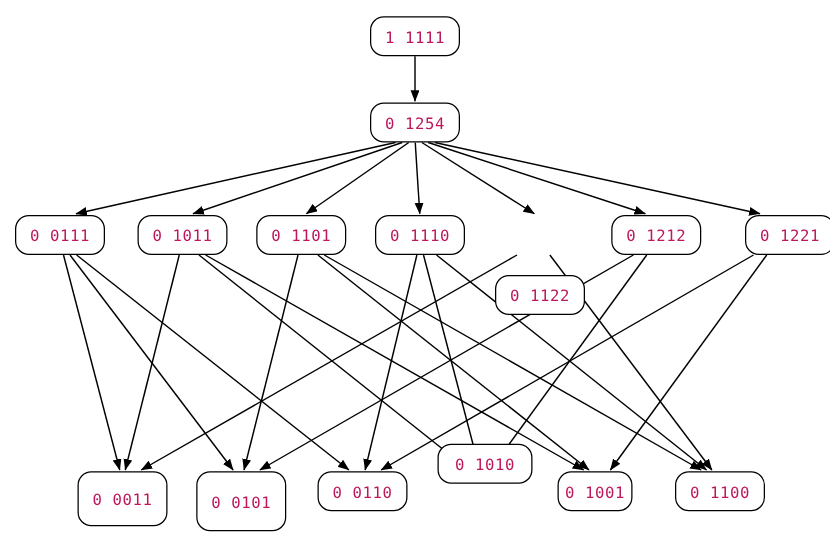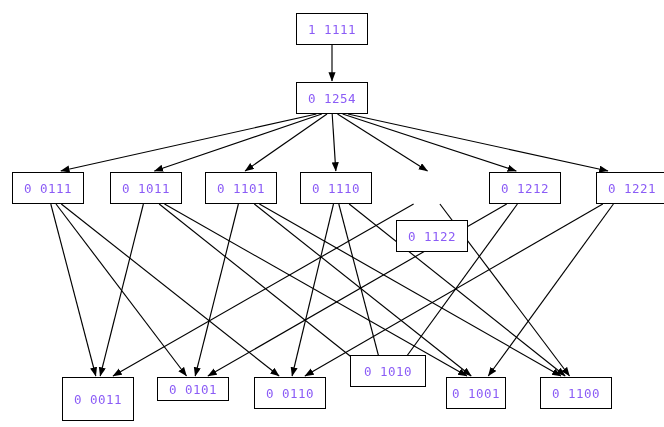--- a/index.html
+++ b/index.html
@@ -1,23 +1,23 @@
 <!DOCTYPE html>
 <html><head>
 <meta charset="utf-8">
 <style>
   html,body{margin:0;padding:0;background:#ffffff;}
   body{width:664px;height:427px;overflow:hidden;
        font-family:"DejaVu Sans Mono","Liberation Mono",monospace;}
   #stage{position:relative;width:664px;height:427px;background:#ffffff;}
   svg#wires{position:absolute;left:0;top:0;width:664px;height:427px;}
   .node{position:absolute;box-sizing:border-box;
-        border:1.3px solid #000000;border-radius:0;background:#ffffff;
+        border:1.3px solid #000000;border-radius:11px;background:#ffffff;
         display:flex;align-items:center;justify-content:center;
-        font-size:12.5px;color:#8b5cf6;letter-spacing:.5px;white-space:nowrap;}
+        font-size:12.5px;color:#be185d;letter-spacing:.5px;white-space:nowrap;}
 </style>
 </head>
 <body>
 
 <div id="stage">
   <svg id="wires" viewBox="0 0 664 427" xmlns="http://www.w3.org/2000/svg">
       <defs>
         <marker id="ah" markerWidth="9" markerHeight="9" refX="7.6" refY="3.1" orient="auto" markerUnits="strokeWidth">
           <path d="M0,0 L8,3.1 L0,6.2 Z" fill="#000000"></path>
         </marker>
@@ -73,21 +73,21 @@
       </div>
       <div class="node" style="left: 489px; top: 172px; width: 72px; height: 32px; border-color: rgb(0, 0, 0);">
         <span>0 1212</span>
       </div>
       <div class="node" style="left: 585px; top: 172px; width: 72px; height: 32px; border-color: rgb(0, 0, 0); margin-left: 11px;">
         <span>0 1221</span>
       </div>
       <div class="node" style="left: 62px; top: 377px; width: 72px; height: 44px; border-color: rgb(0, 0, 0);">
         <span>0 0011</span>
       </div>
-      <div class="node" style="left: 157px; top: 377px; width: 72px; height: 24px; border-color: rgb(0, 0, 0);">
+      <div class="node" style="left: 157px; top: 377px; width: 72px; height: 48px; border-color: rgb(0, 0, 0);">
         <span>0 0101</span>
       </div>
       <div class="node" style="left: 254px; top: 377px; width: 72px; height: 32px; border-color: rgb(0, 0, 0); justify-content: center;">
         <span>0 0110</span>
       </div>
       <div class="node" style="left: 350px; top: 355px; width: 76px; height: 32px; border-color: rgb(0, 0, 0); justify-content: center;">
         <span>0 1010</span>
       </div>
       <div class="node" style="left: 446px; top: 377px; width: 60px; height: 32px; border-color: rgb(0, 0, 0);">
         <span>0 1001</span>

